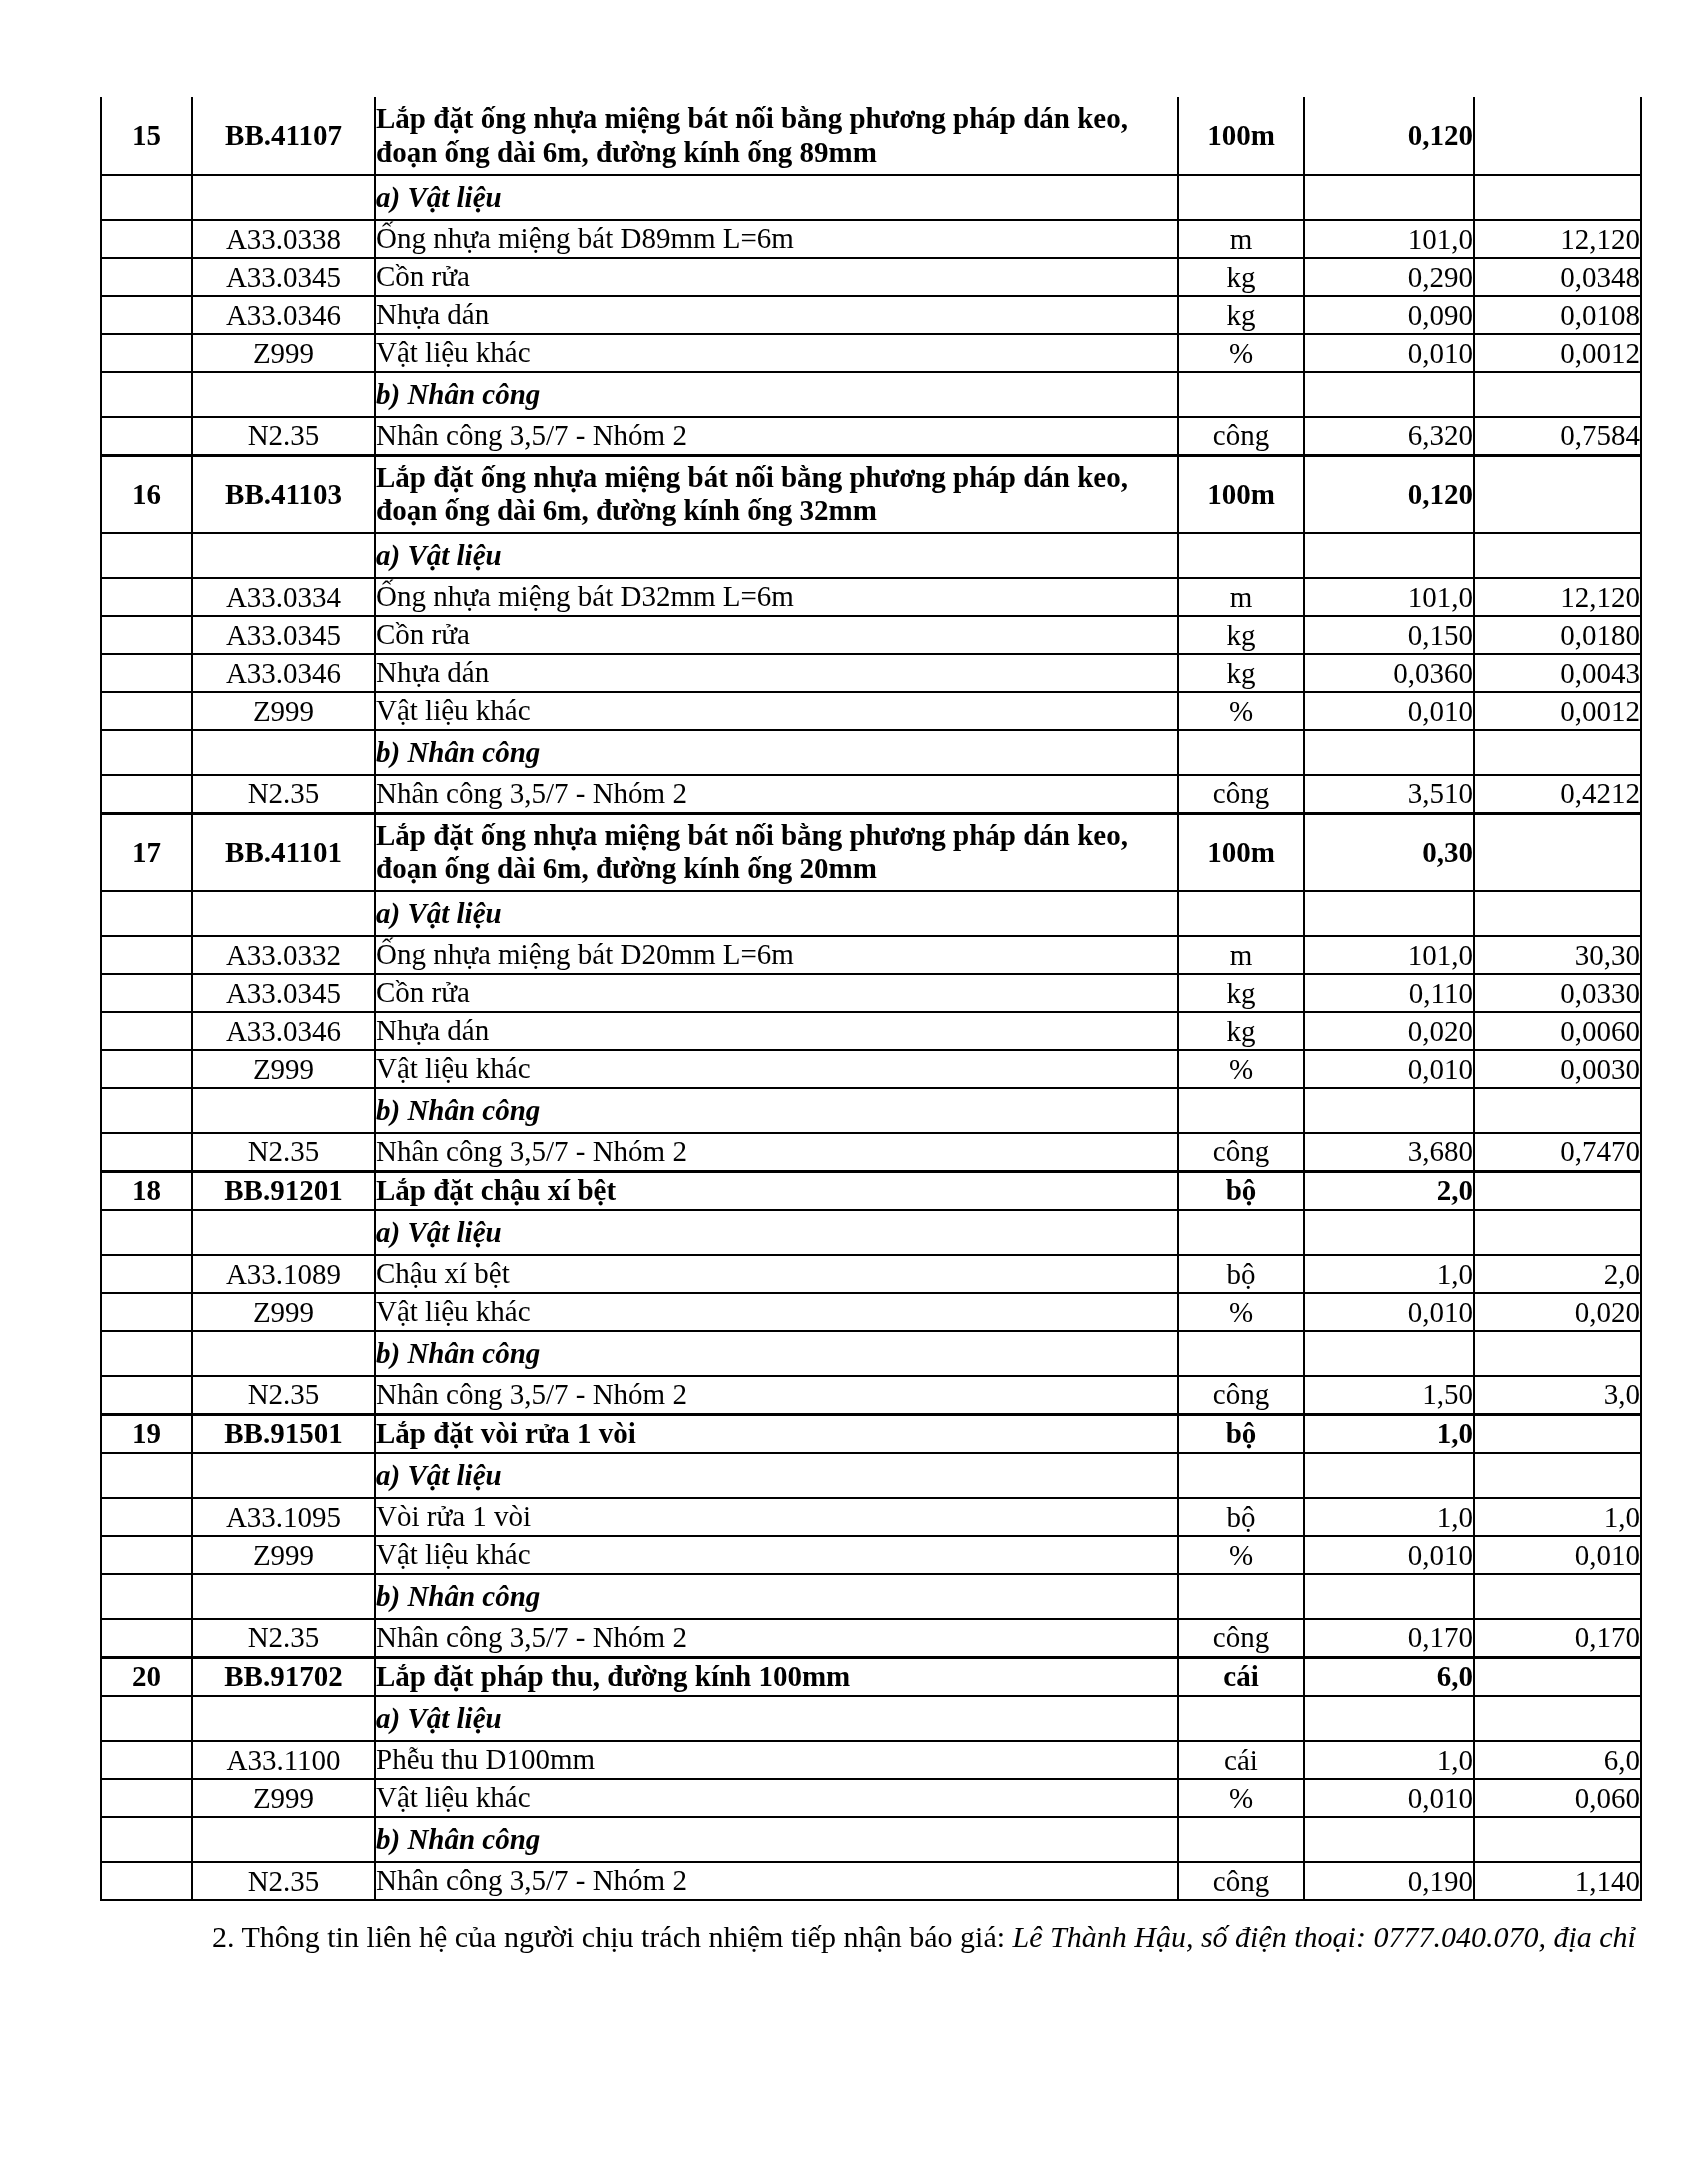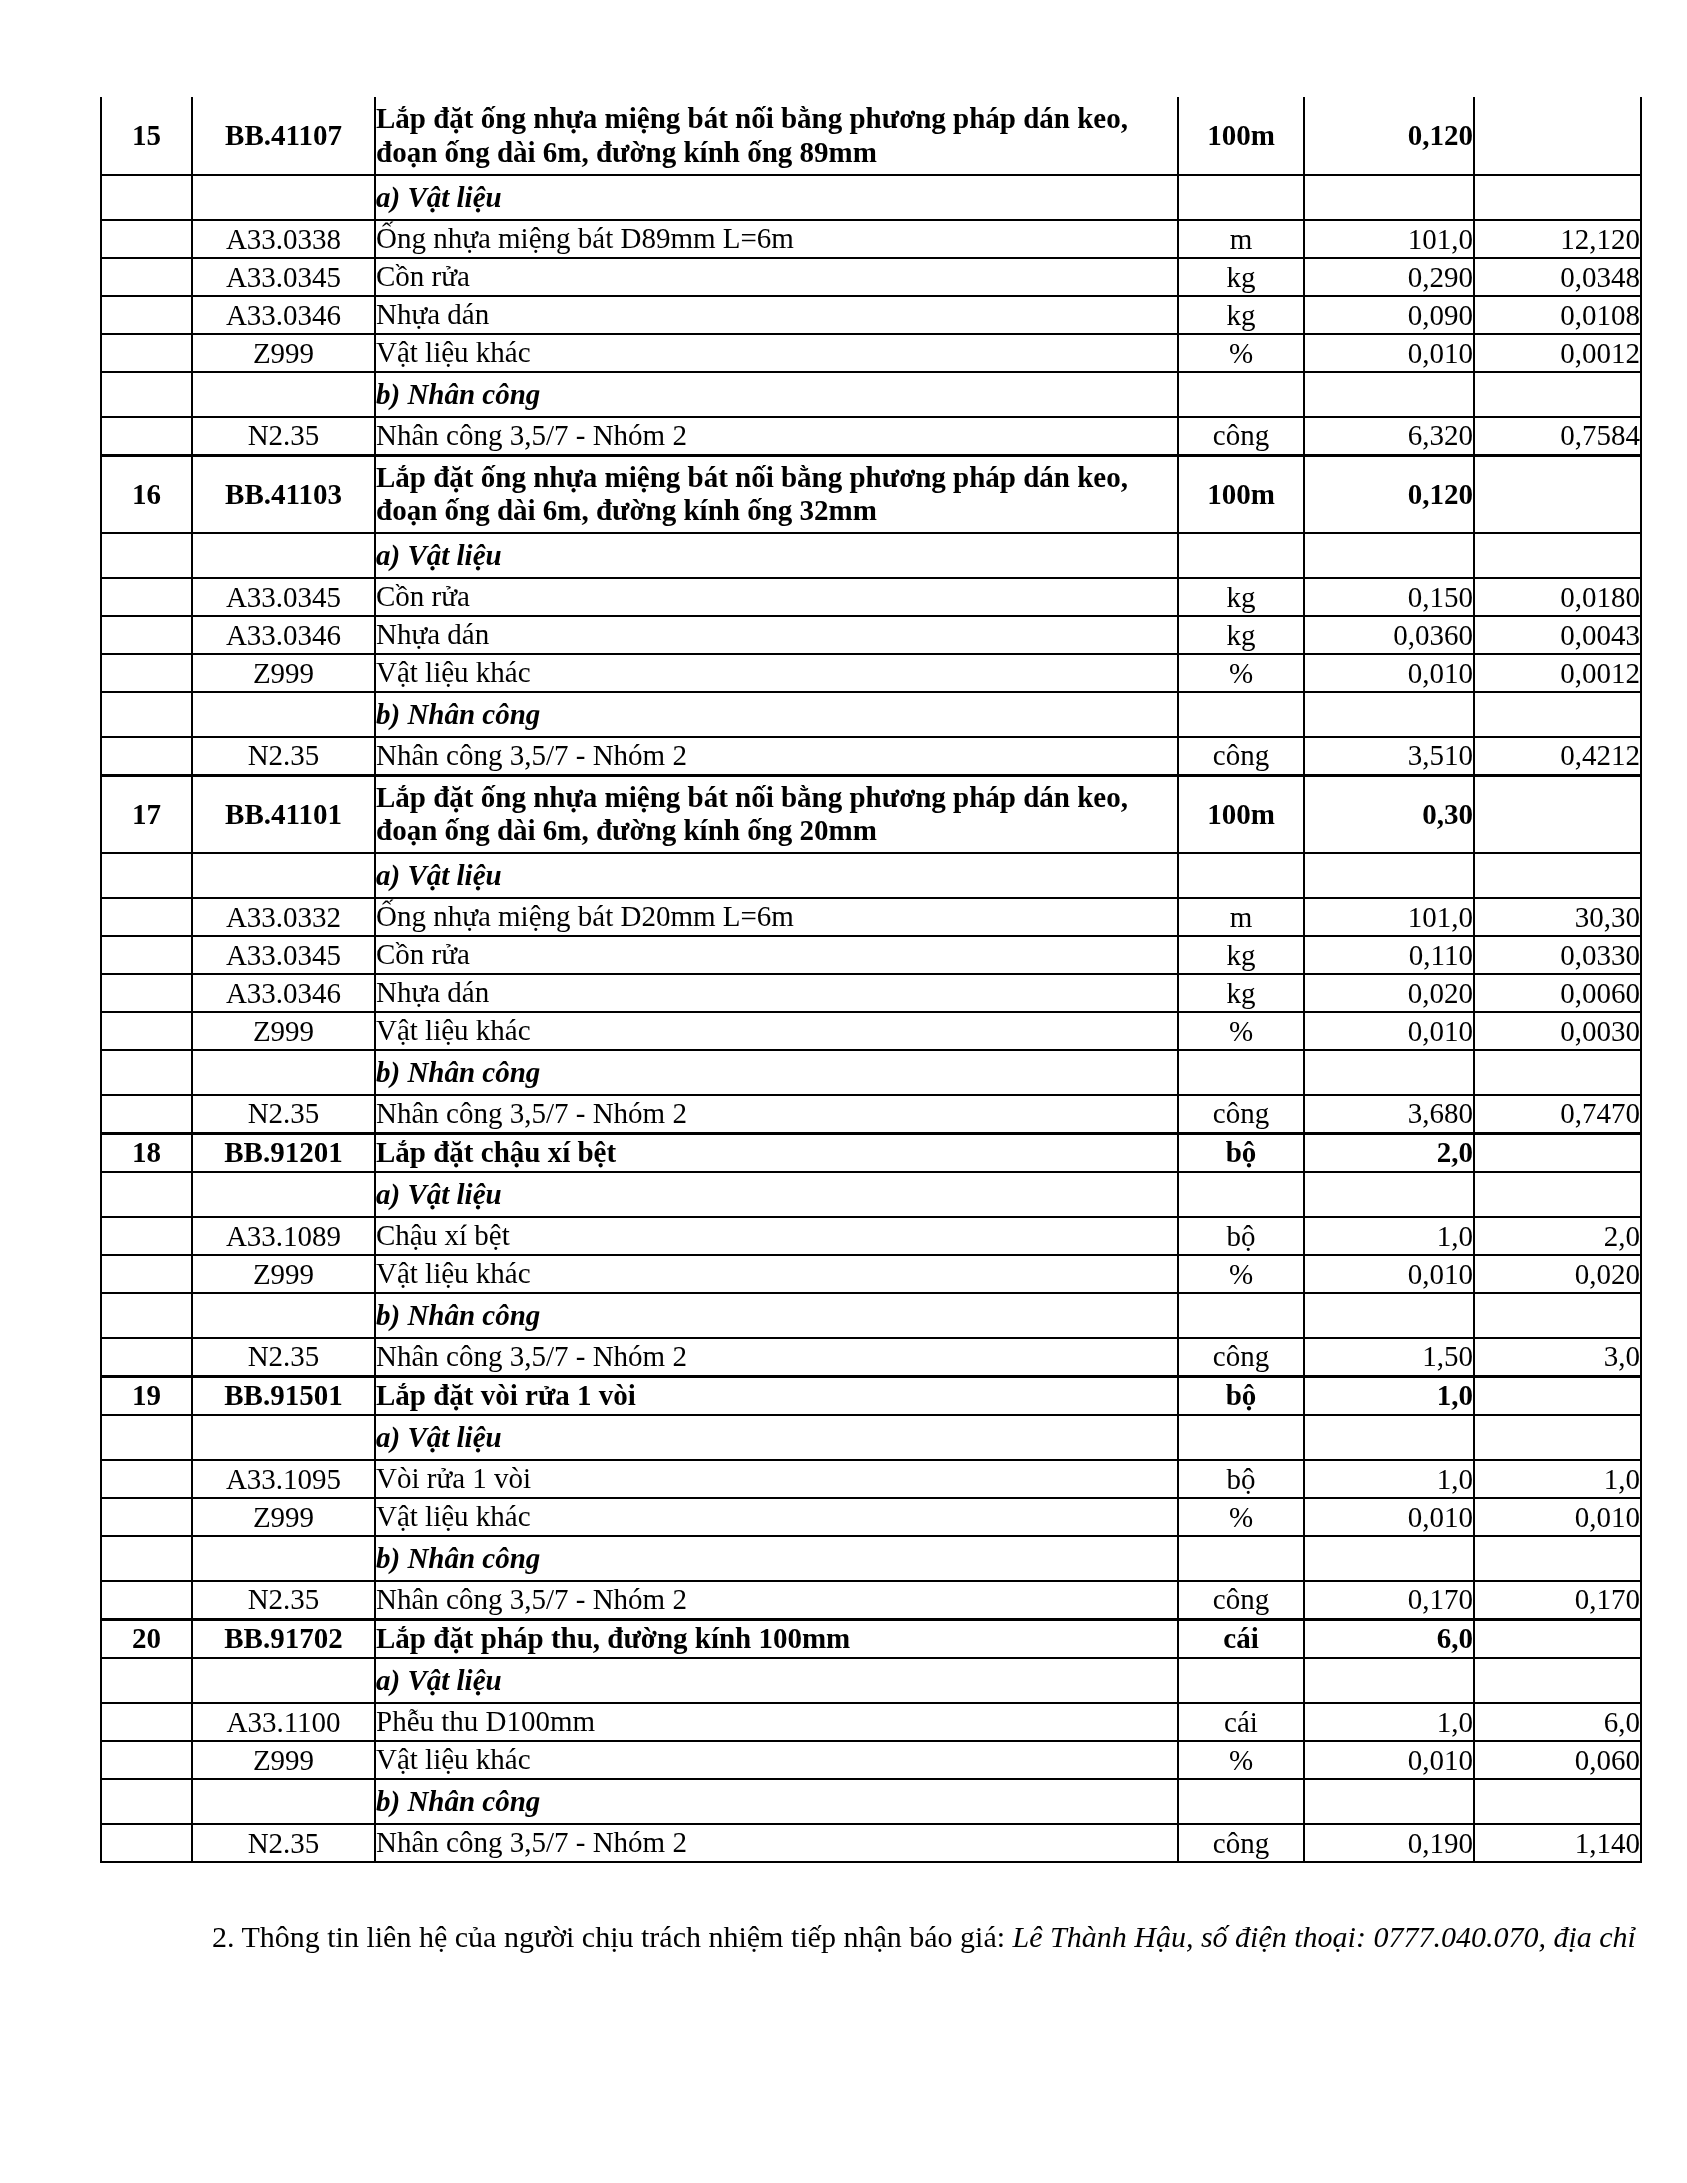--- a/index.html
+++ b/index.html
@@ -152,20 +152,28 @@
         <tr class="sec">
           <td class="stt"></td>
           <td class="code"></td>
           <td class="desc">a) Vật liệu</td>
           <td class="unit"></td>
           <td class="qty"></td>
           <td class="total"></td>
         </tr>
         <tr class="comp">
           <td class="stt"></td>
+          <td class="code">A33.0334</td>
+          <td class="desc">Ống nhựa miệng bát D32mm L=6m</td>
+          <td class="unit">m</td>
+          <td class="qty">101,0</td>
+          <td class="total">12,120</td>
+        </tr>
+        <tr class="comp">
+          <td class="stt"></td>
           <td class="code">A33.0345</td>
           <td class="desc">Cồn rửa</td>
           <td class="unit">kg</td>
           <td class="qty">0,150</td>
           <td class="total">0,0180</td>
         </tr>
         <tr class="comp">
           <td class="stt"></td>
           <td class="code">A33.0346</td>
           <td class="desc">Nhựa dán</td>

